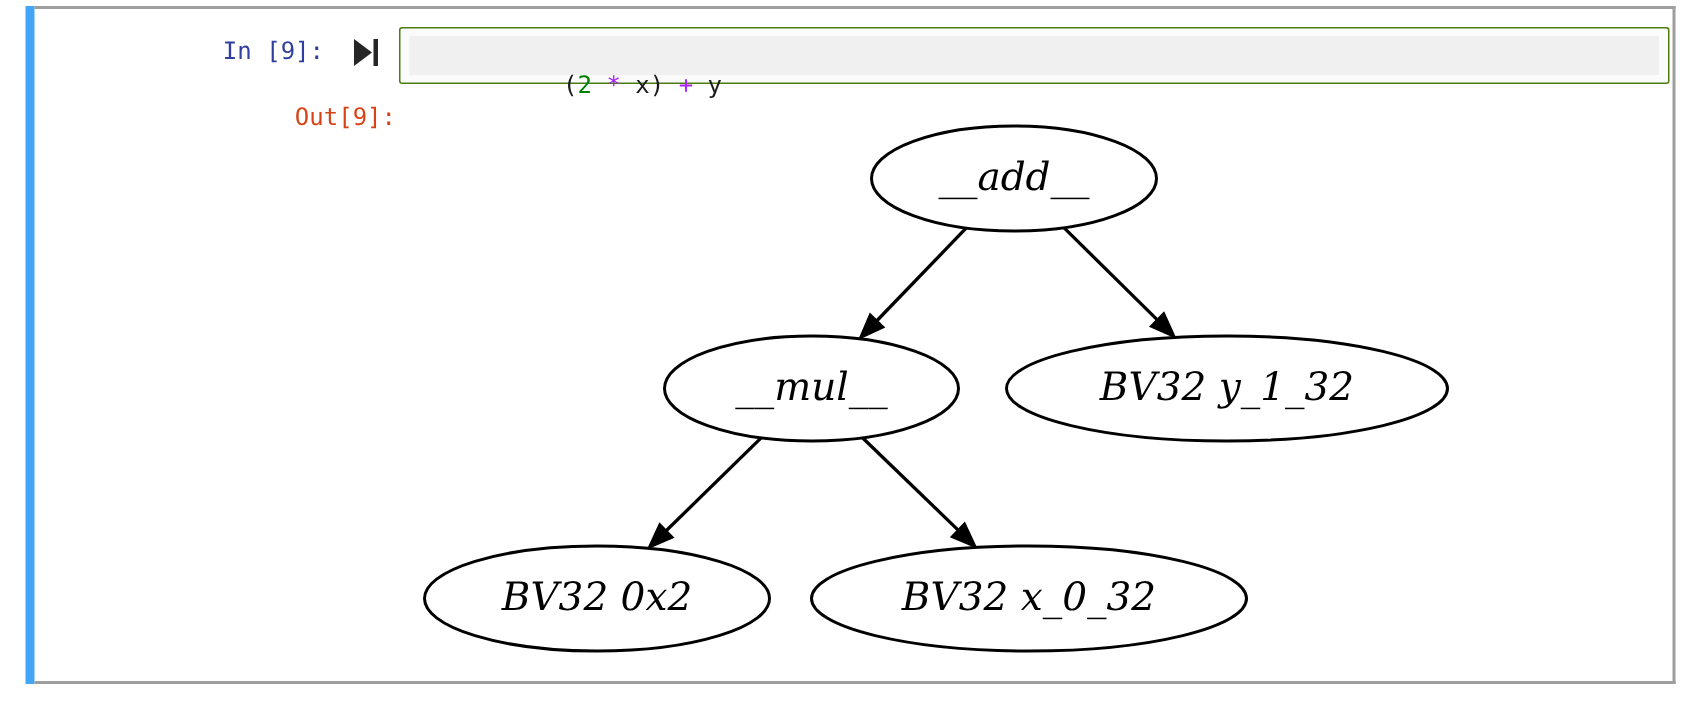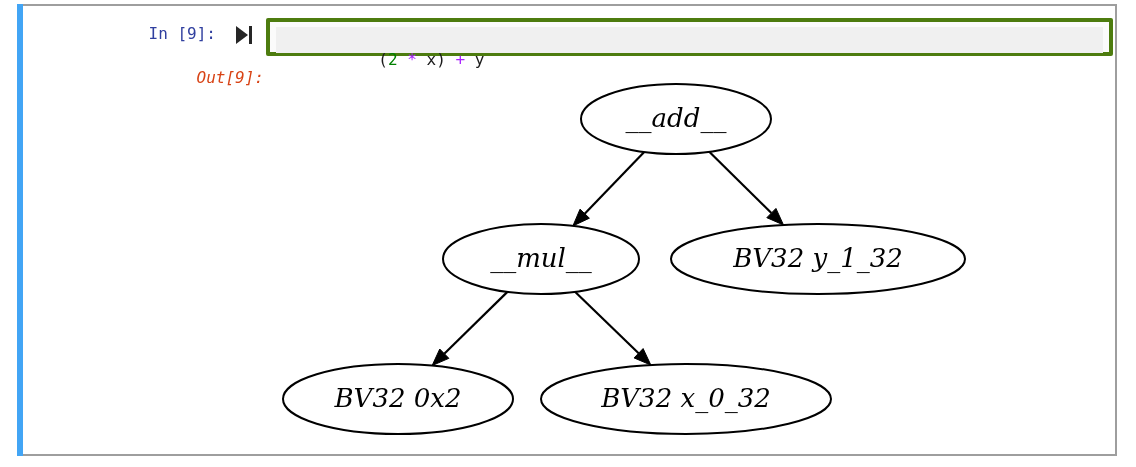--- a/index.html
+++ b/index.html
@@ -71,21 +71,21 @@
     width: 18px;
     height: 20px;
   }
   .code-input-box {
     position: absolute;
     left: 243px;
     top: 3px;
     width: 847px;
     height: 38px;
     background: #fbfbfb;
-    border: 4px solid #4d7c0f;
+    border: 1px solid #4d7c0f;
     border-radius: 2px;
     box-sizing: border-box;
   }
   .code-input-inner {
     position: absolute;
     left: 6px;
     top: 5px;
     right: 6px;
     height: 26px;
     background: #f0f0f0;
@@ -105,21 +105,20 @@
   .out-prompt {
     position: absolute;
     left: 73px;
     top: 62px;
     width: 168px;
     text-align: right;
     font-family: "DejaVu Sans Mono", monospace;
     font-size: 16px;
     color: #d84315;
     white-space: pre;
-    font-style: italic;
   }
 
   
   .graph-area {
     position: absolute;
     left: 0;
     top: 46px;
     width: 1092px;
     height: 400px;
     font-style: italic;

